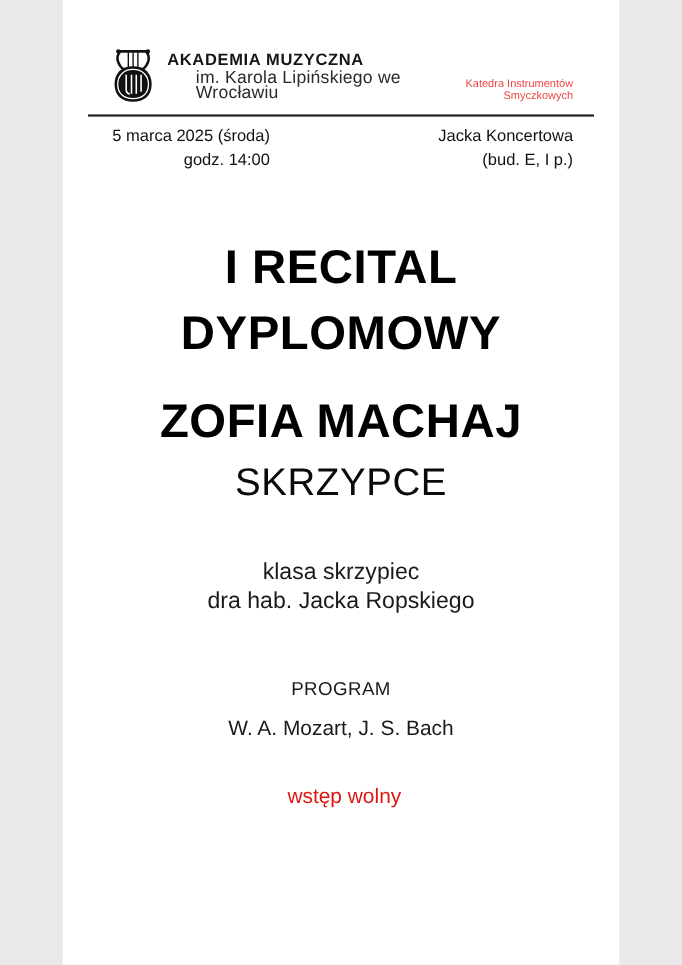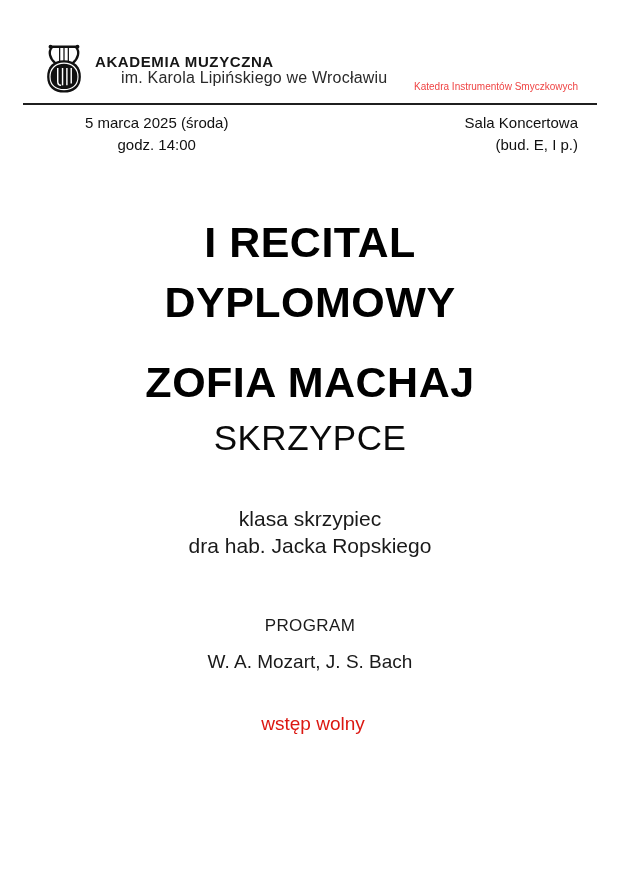--- a/index.html
+++ b/index.html
@@ -1,18 +1,18 @@
 <!DOCTYPE html>
 <html><head>
 <meta charset="utf-8">
 <style>
   * { margin: 0; padding: 0; box-sizing: border-box; }
   html, body { background: #e9e9e9; }
   .page {
-    width: 620px;
+    width: 506px;
     height: 877px;
     margin: 0 auto;
     background: #ffffff;
     position: relative;
     font-family: "Liberation Sans", sans-serif;
     color: #1c1c1c;
     overflow: hidden;
   }
   
   .header {
@@ -52,21 +52,21 @@
   }
   
   .event-info {
     display: flex;
     justify-content: space-between;
     margin: 7px 42px 0 45px;
     font-size: 15px;
     line-height: 22px;
     color: #111111;
   }
-  .event-left { text-align: center; margin-left: 40px; }
+  .event-left { text-align: right; }
   .event-right { text-align: right; }
   
   .main { text-align: center; }
   .title-line {
     font-size: 43px;
     font-weight: 700;
     color: #000000;
     line-height: 60px;
     letter-spacing: 0.5px;
   }
@@ -157,21 +157,21 @@
   </div>
 
   <div class="rule"></div>
 
   <div class="event-info">
     <div class="event-left">
       <div>5 marca 2025 (środa)</div>
       <div>godz. 14:00</div>
     </div>
     <div class="event-right">
-      <div>Sala Koncertowa</div>
+      <div>Jacka Koncertowa</div>
       <div>(bud. E, I p.)</div>
     </div>
   </div>
 
   <div class="main">
     <div class="title-block">
       <div class="title-line">I RECITAL</div>
       <div class="title-line">DYPLOMOWY</div>
     </div>
 

